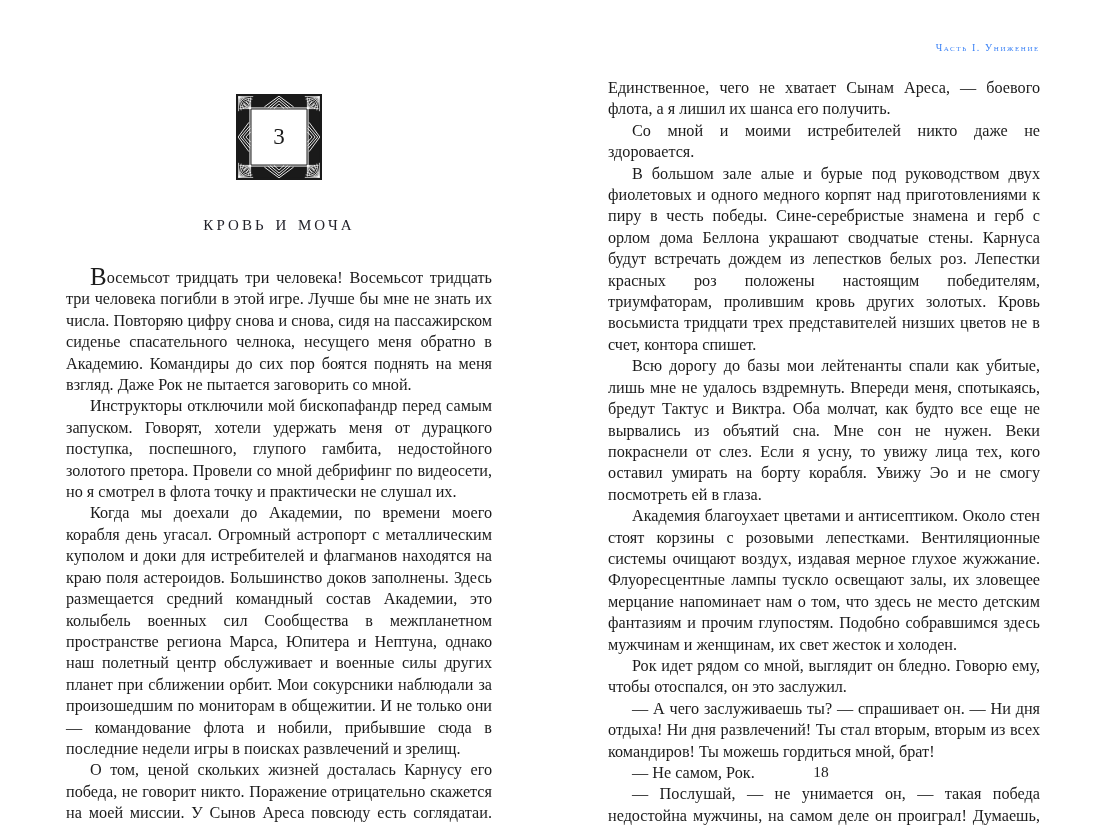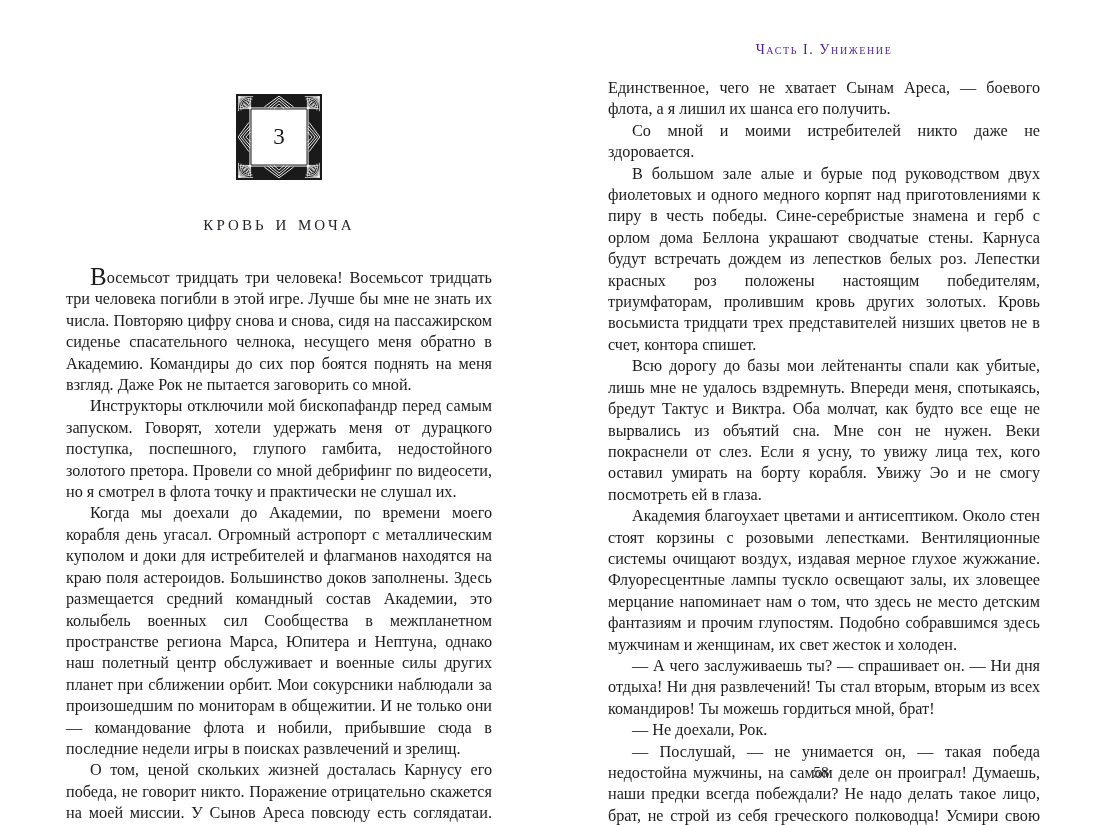--- a/index.html
+++ b/index.html
@@ -24,24 +24,24 @@
   .page {
     position: relative;
     box-sizing: border-box;
     height: 825px;
   }
   .page-left  { width: 550px; padding: 42px 58px 0 66px; }
   .page-right { width: 550px; padding: 42px 60px 0 58px; }
 
   .running-head {
     height: 24px;
-    font-size: 14px;
+    font-size: 10px;
     letter-spacing: 1.6px;
-    text-align: center;
-    color: #4c1d95;
+    text-align: right;
+    color: #3b82f6;
     font-variant: small-caps;
     text-transform: lowercase;
     white-space: nowrap;
   }
   .running-head.first-letter-caps { text-transform: none; }
   .running-head-empty { height: 24px; }
 
   
   .chapter-open {
     margin-top: 28px;
@@ -266,22 +266,23 @@
   <div class="page page-right">
 
     <div class="running-head first-letter-caps">Часть I. Унижение</div>
 
     <div class="body-col">
       <p class="para no-indent">Единственное, чего не хватает Сынам Ареса, — боевого флота, а я лишил их шанса его получить.</p>
       <p class="para">Со мной и моими истребителей никто даже не здоровается.</p>
       <p class="para">В большом зале алые и бурые под руководством двух фиолетовых и одного медного корпят над приготовлениями к пиру в честь победы. Сине-серебристые знамена и герб с орлом дома Беллона украшают сводчатые стены. Карнуса будут встречать дождем из лепестков белых роз. Лепестки красных роз положены настоящим победителям, триумфаторам, пролившим кровь других золотых. Кровь восьмиста тридцати трех представителей низших цветов не в счет, контора спишет.</p>
       <p class="para">Всю дорогу до базы мои лейтенанты спали как убитые, лишь мне не удалось вздремнуть. Впереди меня, спотыкаясь, бредут Тактус и Виктра. Оба молчат, как будто все еще не вырвались из объятий сна. Мне сон не нужен. Веки покраснели от слез. Если я усну, то увижу лица тех, кого оставил умирать на борту корабля. Увижу Эо и не смогу посмотреть ей в глаза.</p>
       <p class="para">Академия благоухает цветами и антисептиком. Около стен стоят корзины с розовыми лепестками. Вентиляционные системы очищают воздух, издавая мерное глухое жужжание. Флуоресцентные лампы тускло освещают залы, их зловещее мерцание напоминает нам о том, что здесь не место детским фантазиям и прочим глупостям. Подобно собравшимся здесь мужчинам и женщинам, их свет жесток и холоден.</p>
+      <p class="para">Рок идет рядом со мной, выглядит он бледно. Говорю ему, чтобы отоспался, он это заслужил.</p>
       <p class="para">— А чего заслуживаешь ты? — спрашивает он. — Ни дня отдыха! Ни дня развлечений! Ты стал вторым, вторым из всех командиров! Ты можешь гордиться мной, брат!</p>
-      <p class="para">— Не доехали, Рок.</p>
+      <p class="para">— Не самом, Рок.</p>
       <p class="para">— Послушай, — не унимается он, — такая победа недостойна мужчины, на самом деле он проиграл! Думаешь, наши предки всегда побеждали? Не надо делать такое лицо, брат, не строй из себя греческого полководца! Усмири свою гордыню, это всего лишь игра!</p>
 
     </div>
 
-    <div class="folio">58</div>
+    <div class="folio">18</div>
   </div>
 
 </div>
 
 </body></html>

